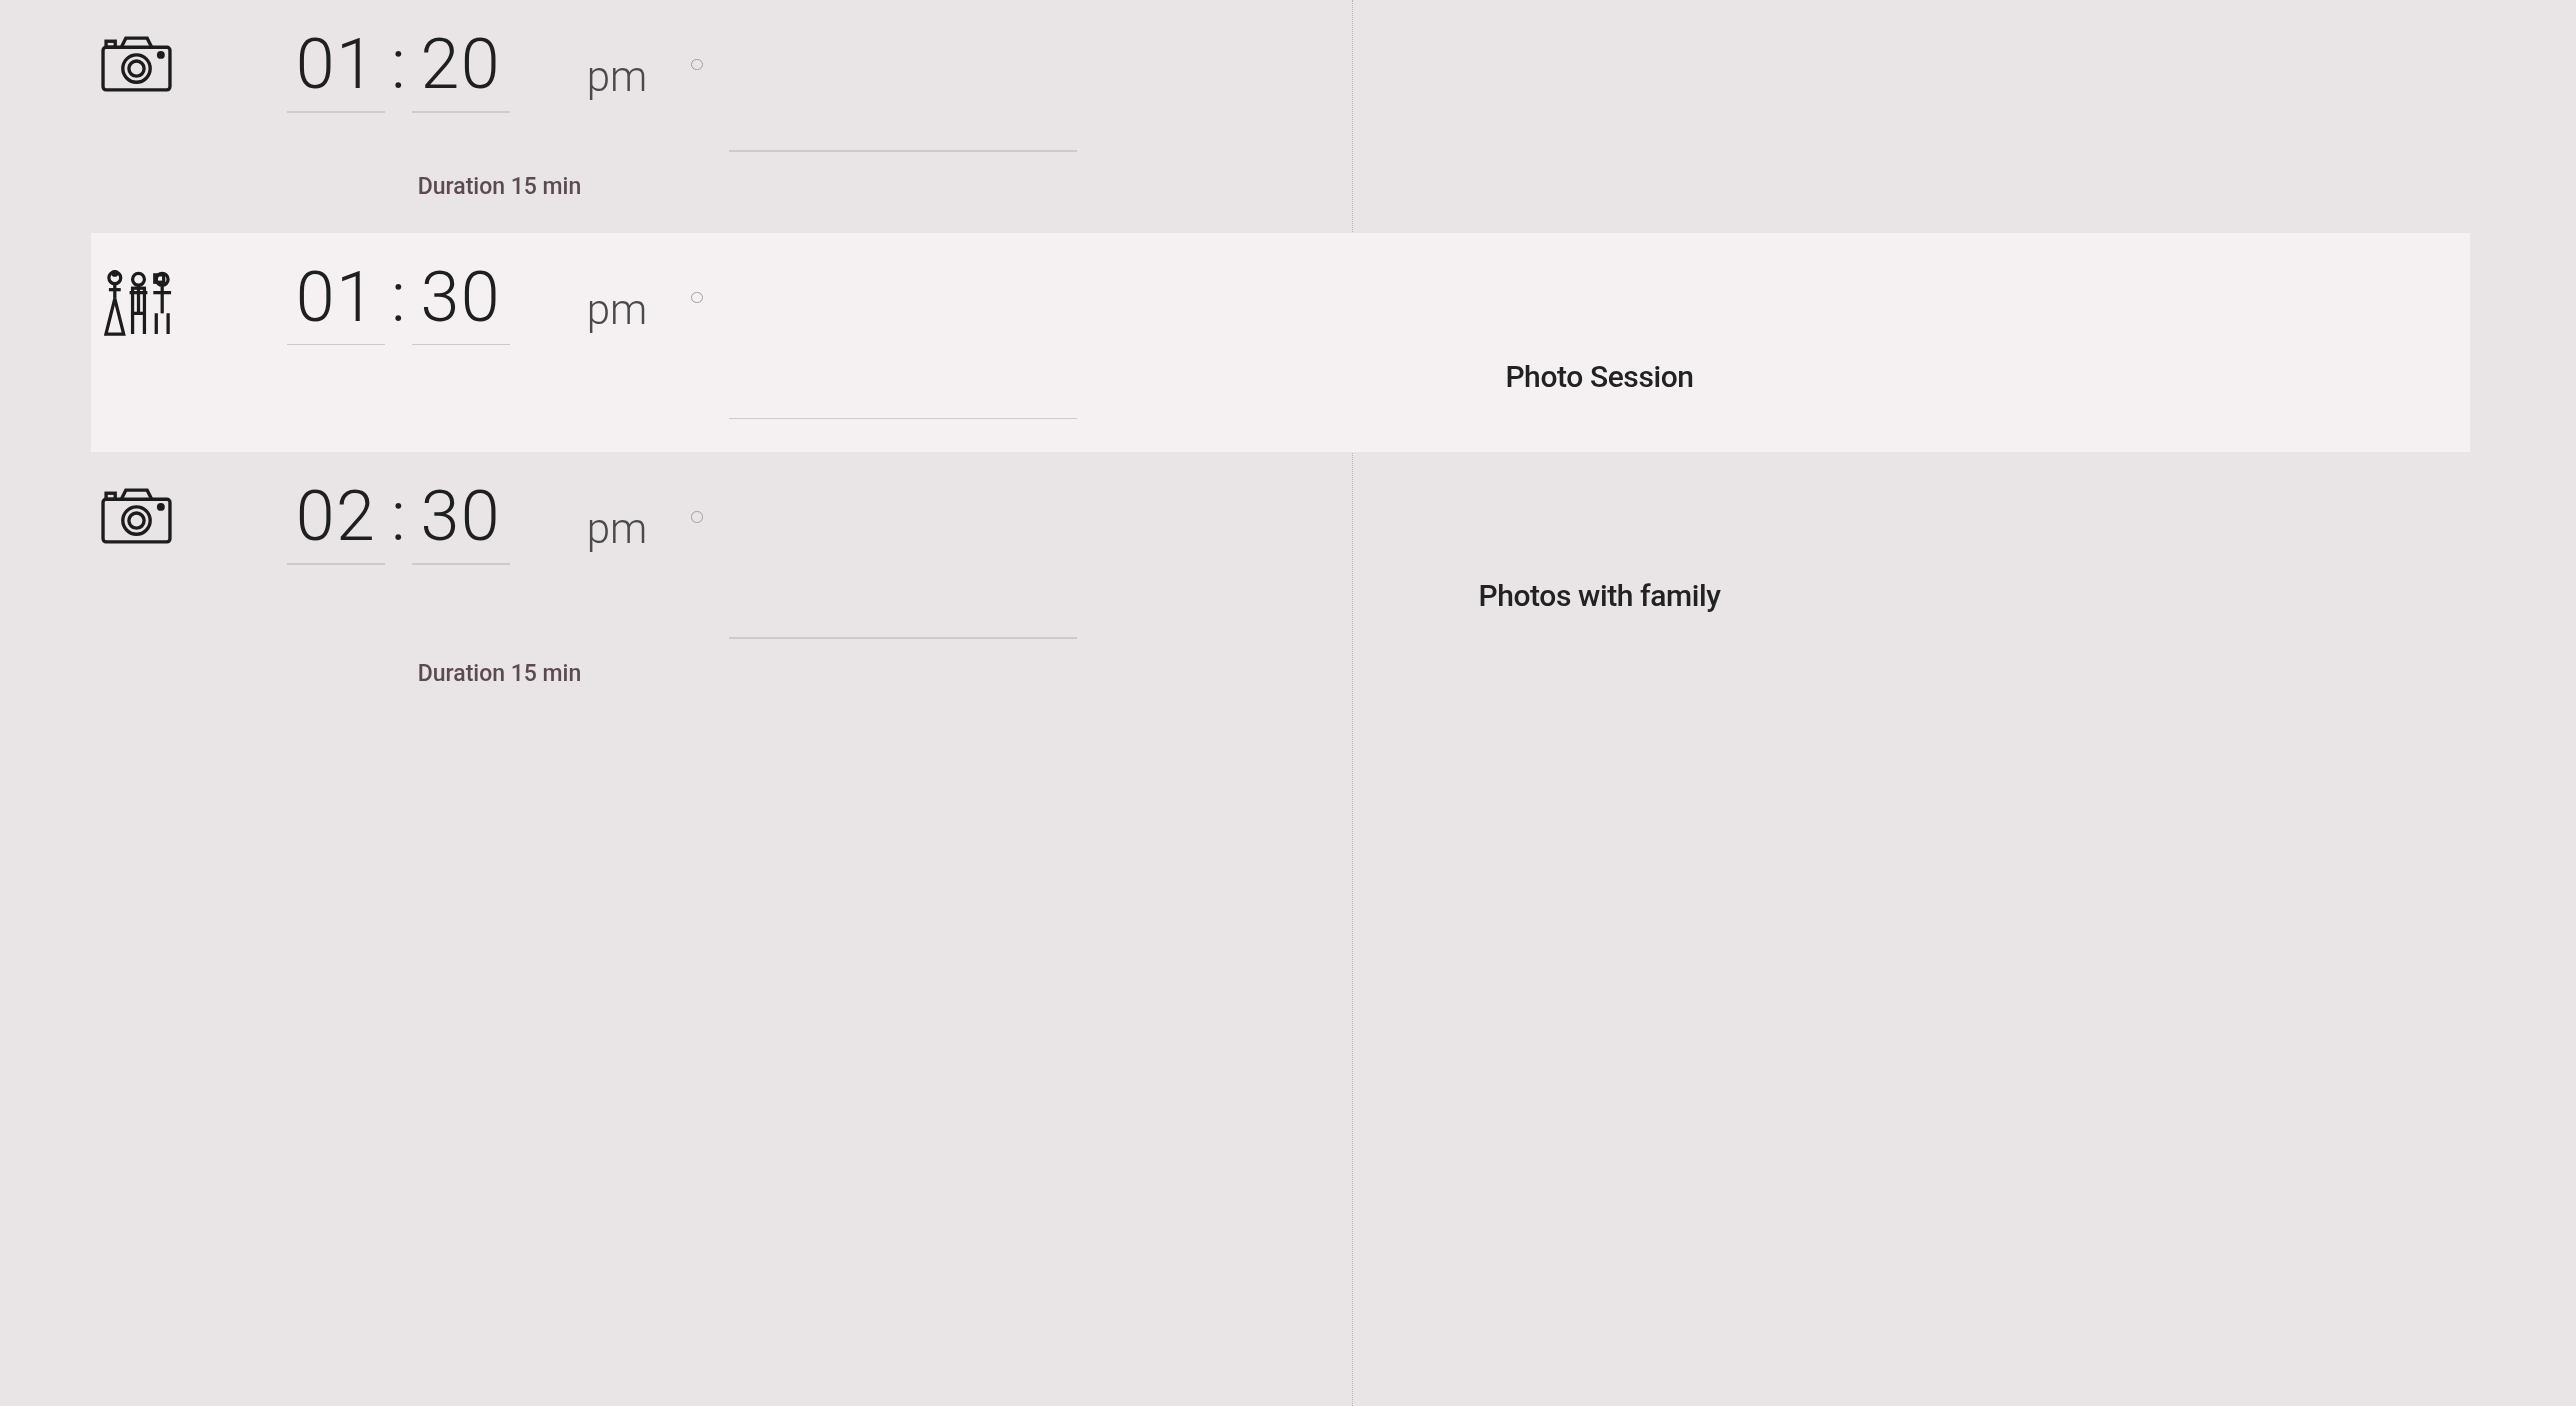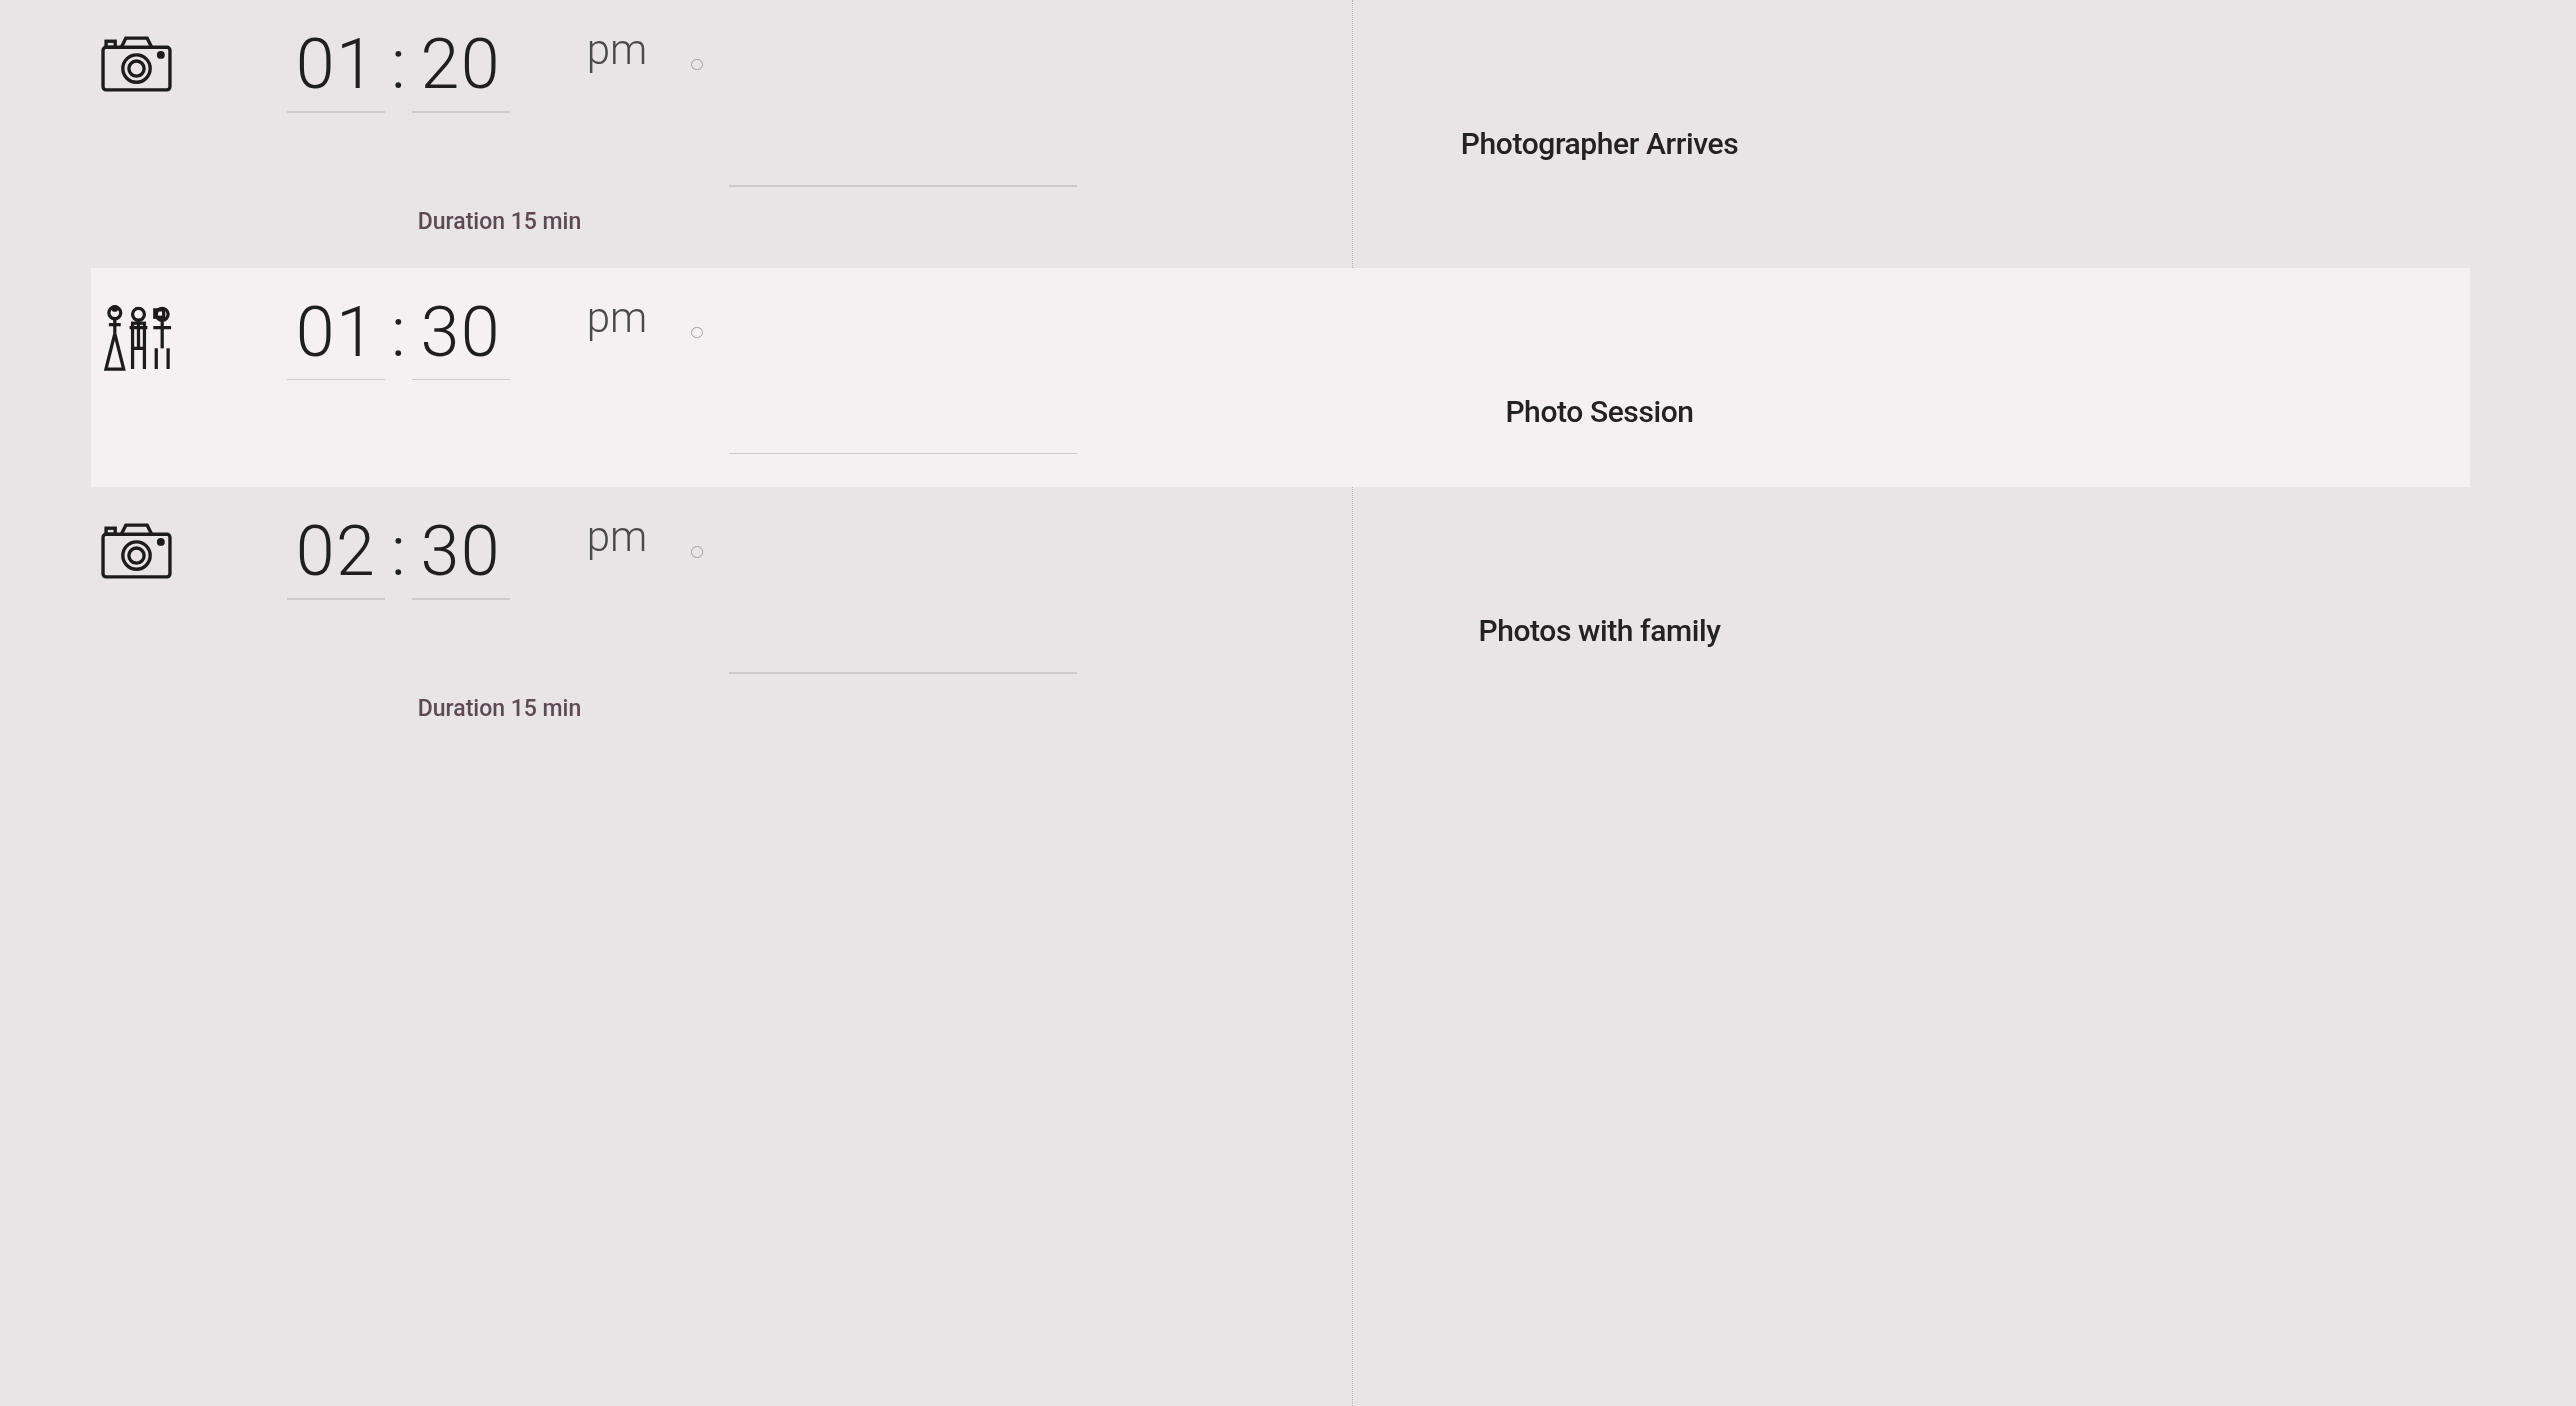--- a/index.html
+++ b/index.html
@@ -85,20 +85,21 @@
     display: flex;
     align-items: flex-end;
     padding-bottom: 7.6px;
   }
   .ampm {
     font-size: 42px;
     font-weight: 300;
     color: #4a4a4a;
     padding-left: 19.7px;
     line-height: 1;
+    margin-top: 27px;
   }
   .dot-cell {
     grid-column: 5 / 6;
     position: relative;
   }
   .dot {
     position: absolute;
     left: -4.9px;
     top: 30px;
     width: 11.4px;
@@ -167,21 +168,20 @@
           <span class="underline"></span>
         </span>
       </div>
       <div class="ampm-cell">
         <span class="ampm">pm</span>
       </div>
       <div class="dot-cell">
         <div class="dot"></div>
       </div>
       <div class="title-cell">
-        <div class="title-val">Photographer Arrives</div>
         <div class="title-underline"></div>
       </div>
       <div class="duration">Duration 15 min</div>
     </div>
 
     <div class="row highlight">
       <div class="icon-cell">
         <span>
           <svg width="77" height="76" viewBox="0 0 52 50">
 

